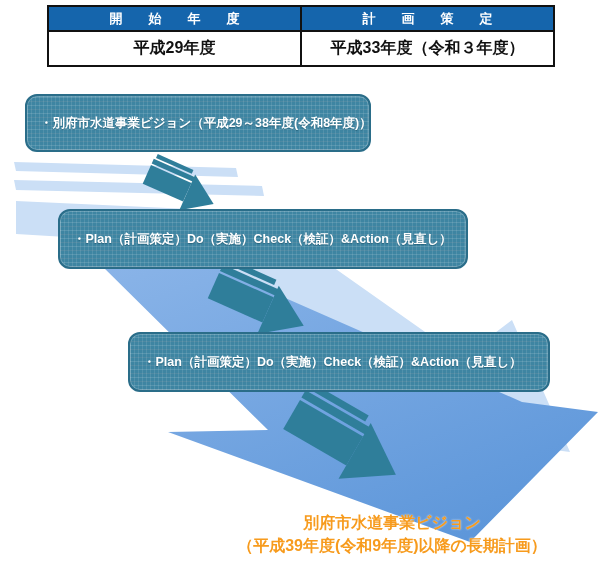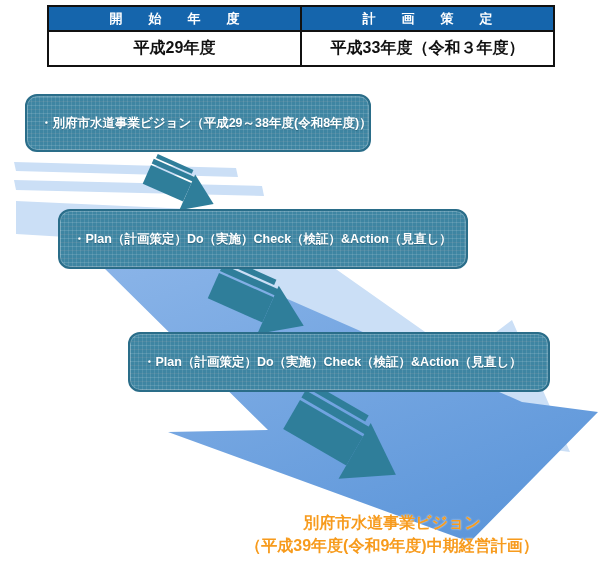--- a/index.html
+++ b/index.html
@@ -100,16 +100,16 @@
   <div class="flow-box box2">
     <div>・Plan（計画策定）Do（実施）Check（検証）&amp;Action（見直し）</div>
   </div>
 
   <div class="flow-box box3">
     <div>・Plan（計画策定）Do（実施）Check（検証）&amp;Action（見直し）</div>
   </div>
 
   <div class="footer-note">
     <div>別府市水道事業ビジョン</div>
-    <div>（平成39年度(令和9年度)中期経営計画）</div>
+    <div>（平成39年度(令和9年度)以降の長期計画）</div>
   </div>
 
 </div>
 
 </body></html>

